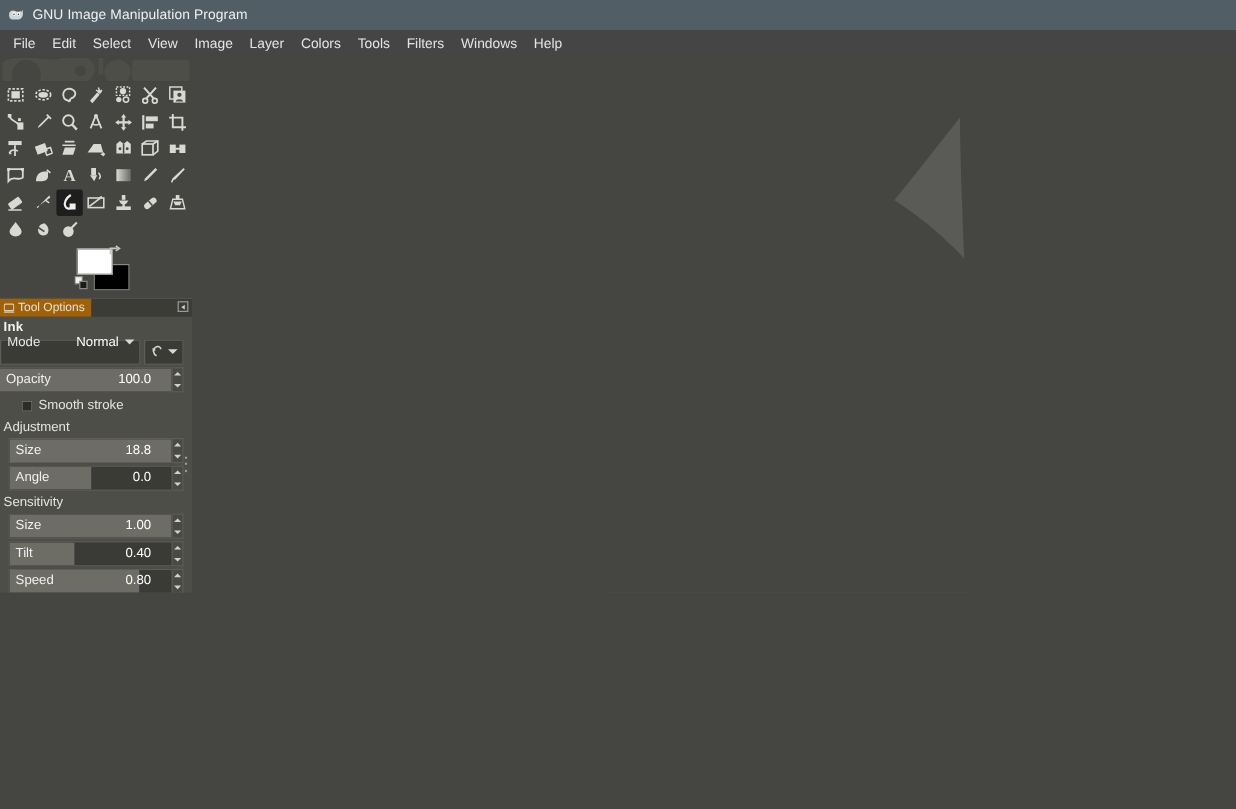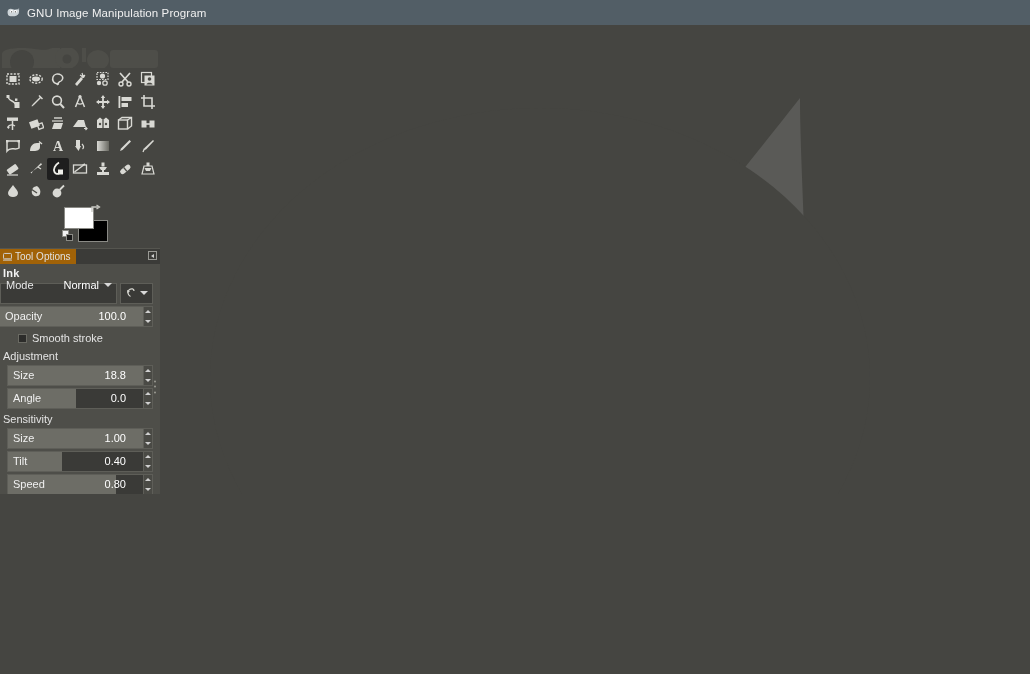--- a/index.html
+++ b/index.html
@@ -188,20 +188,33 @@
     <svg class="wilber" viewBox="0 0 16 14">
       <path d="M2 9 C1 6,2 3,5 3 C7 3,8 4,9 4 C11 4,12 3,13 4 L14 2 L14 6 C14 9,12 11,9 11 L5 11 C3 11,2 10,2 9 Z" fill="#cdd4d8"></path>
       <circle cx="6" cy="6" r="1.6" fill="#ffffff"></circle>
       <circle cx="10" cy="6" r="1.6" fill="#ffffff"></circle>
       <circle cx="6" cy="6.3" r=".7" fill="#2a2a2a"></circle>
       <circle cx="10" cy="6.3" r=".7" fill="#2a2a2a"></circle>
     </svg>
     <span class="ttl">GNU Image Manipulation Program</span>
   </div>
 
+  <div class="menubar">
+    <div class="mi">File</div>
+    <div class="mi">Edit</div>
+    <div class="mi">Select</div>
+    <div class="mi">View</div>
+    <div class="mi">Image</div>
+    <div class="mi">Layer</div>
+    <div class="mi">Colors</div>
+    <div class="mi">Tools</div>
+    <div class="mi">Filters</div>
+    <div class="mi">Windows</div>
+    <div class="mi">Help</div>
+  </div>
 
   <div class="canvas">
     <svg width="870" height="626" viewBox="0 0 870 626">
       <rect x="0" y="0" width="870" height="626" fill="#454541"></rect>
       <g fill="#5a5a57">
         <path d="M640 50 C640 140, 655 300, 645 626 L300 626 C300 450, 420 330, 640 50 Z"></path>
         <ellipse cx="210" cy="660" rx="165" ry="150"></ellipse>
         <ellipse cx="450" cy="700" rx="135" ry="130"></ellipse>
       </g>
       <g fill="#454541">

